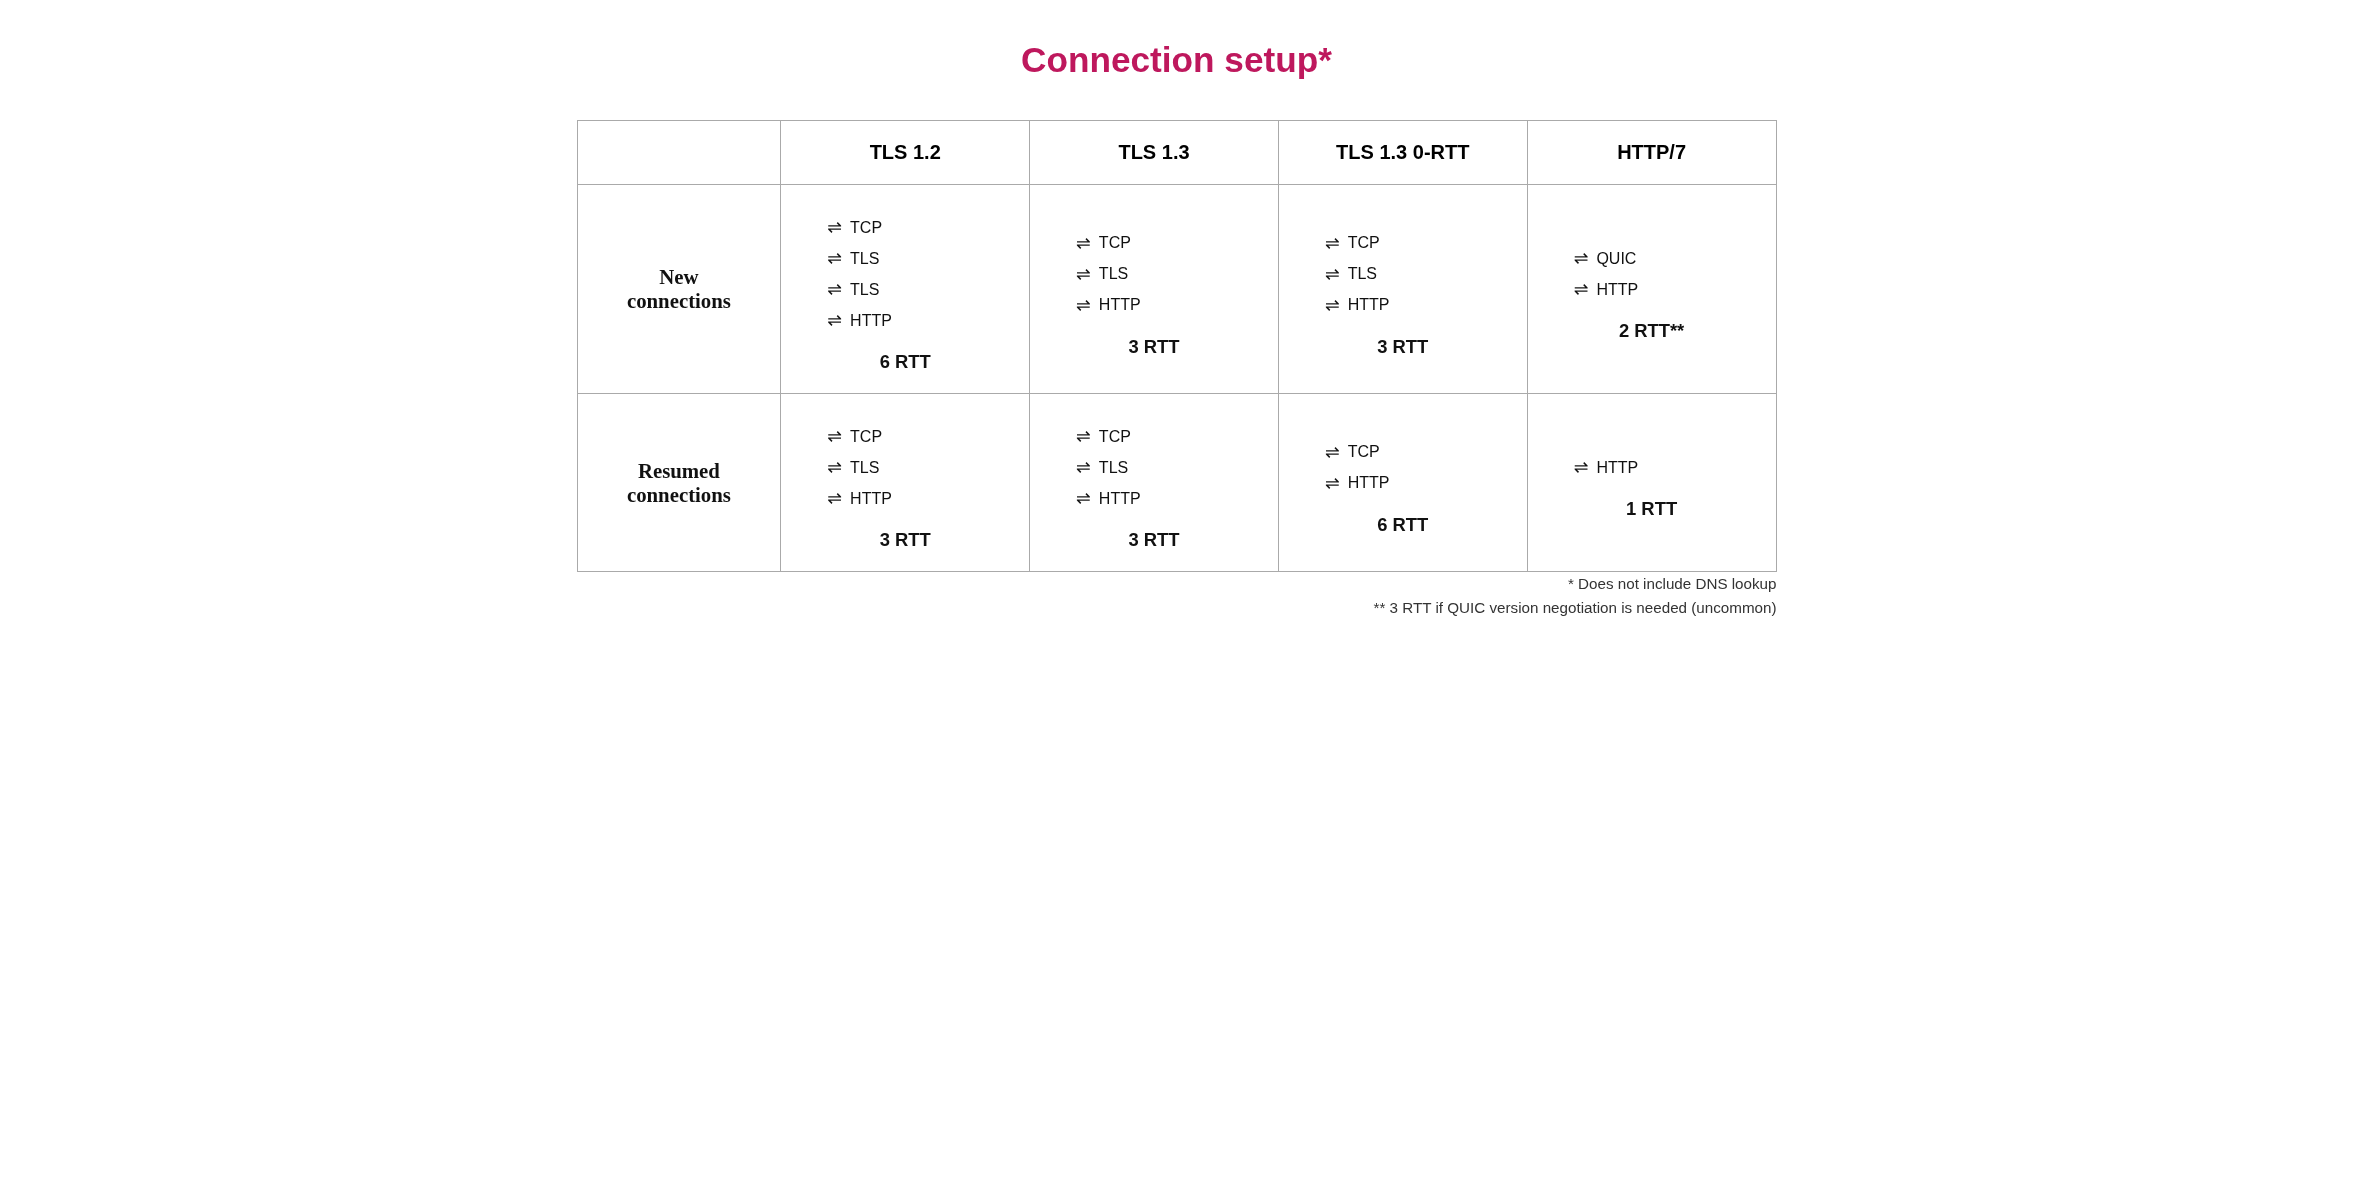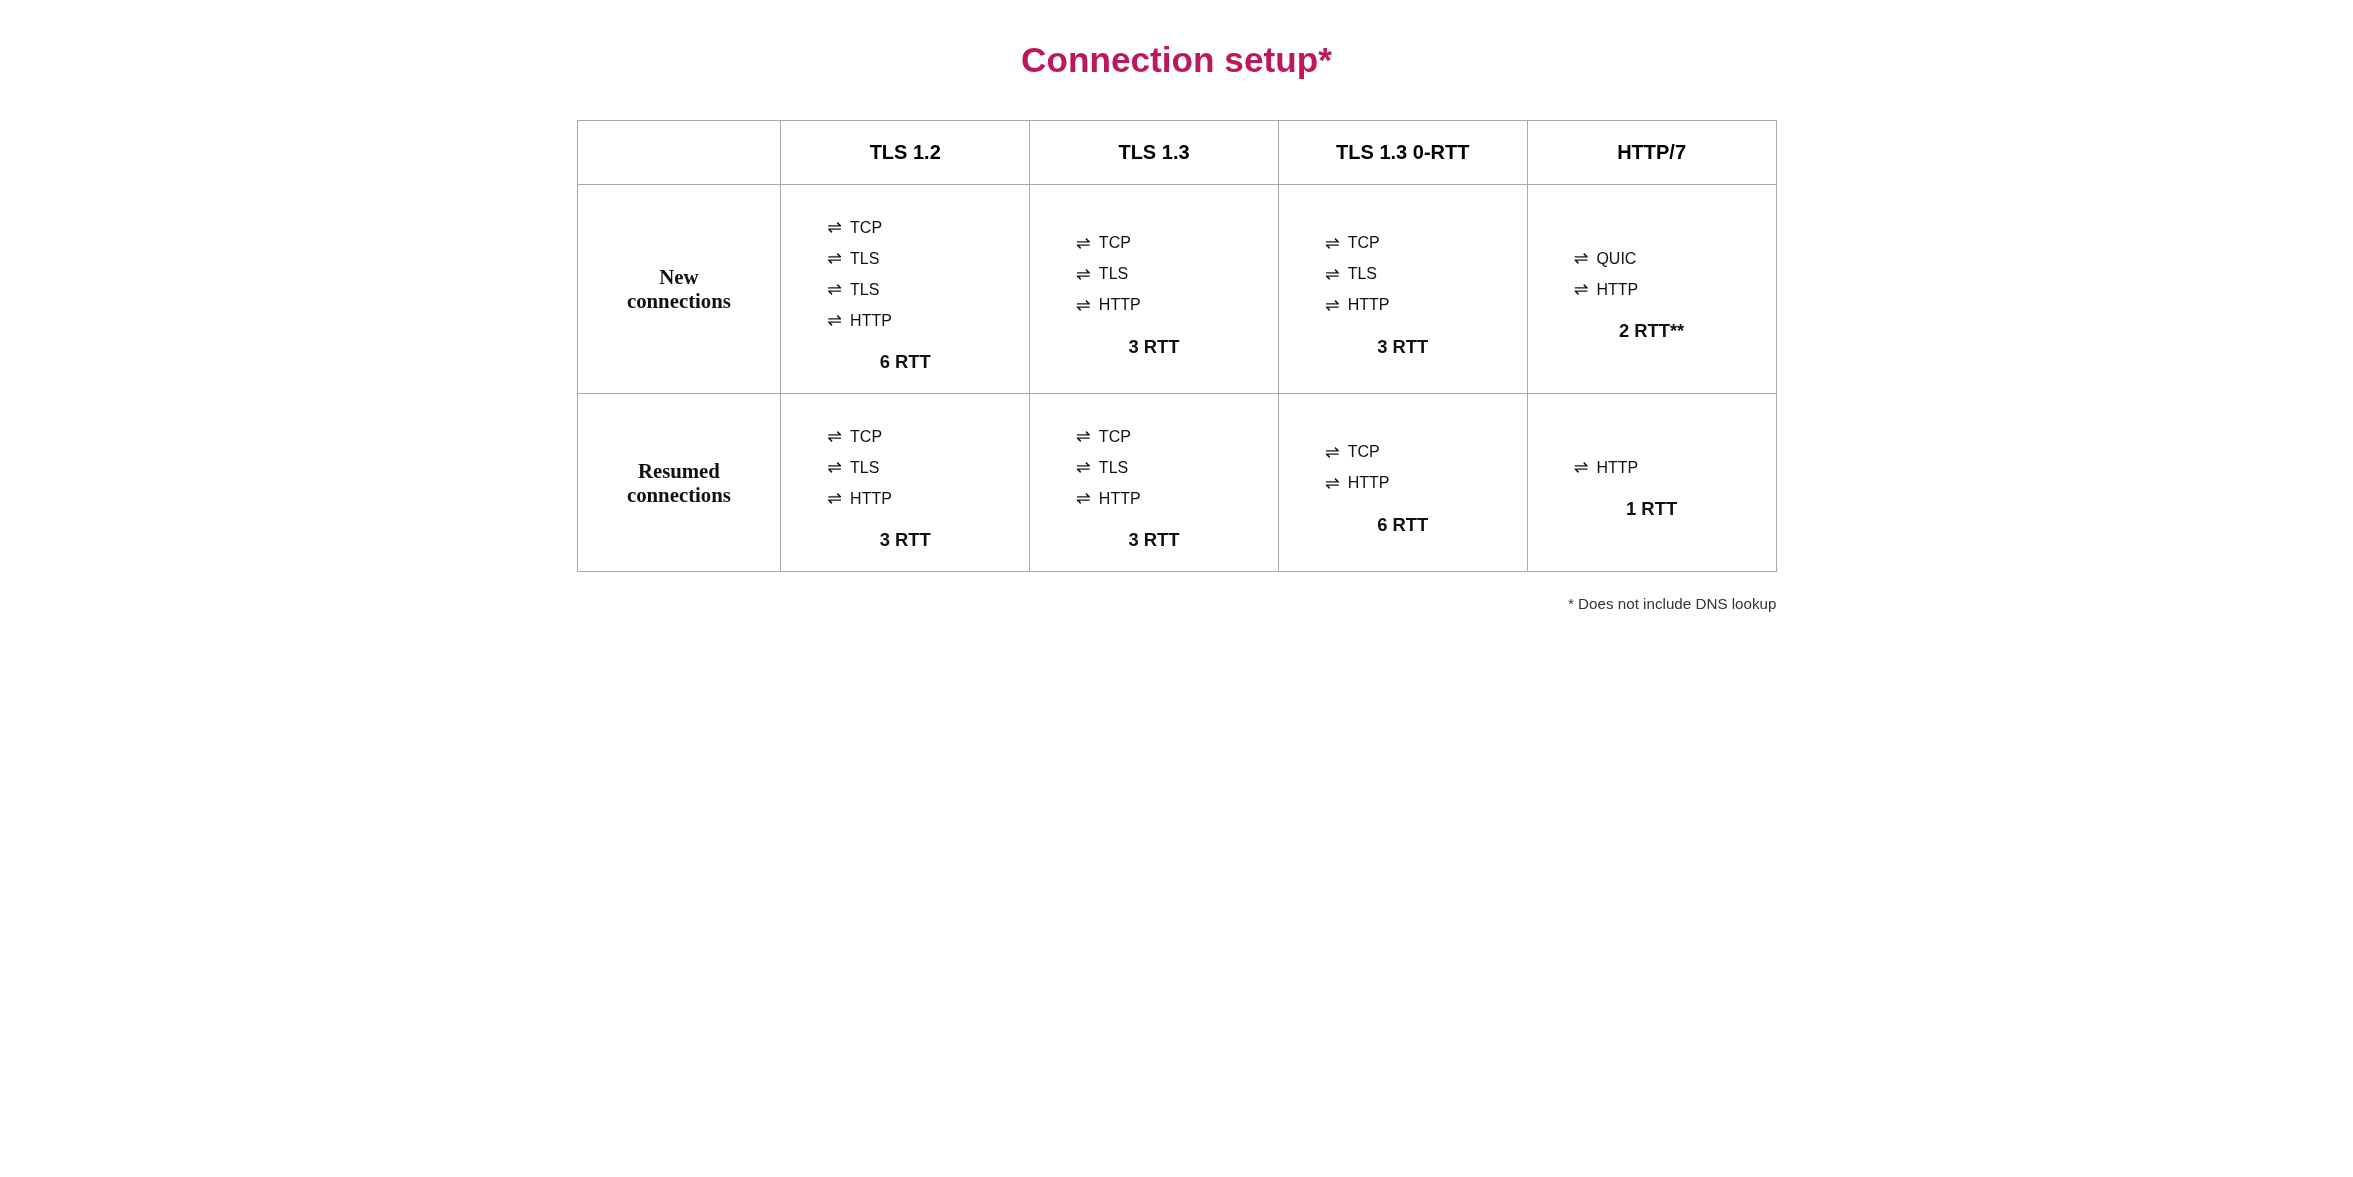--- a/index.html
+++ b/index.html
@@ -83,21 +83,20 @@
 
     .rtt-label {
       font-size: 1.15rem;
       font-weight: 900;
       color: #111;
       text-align: center;
       padding-top: 8px;
     }
 
     .footnotes {
-      margin-top: 20px;
       text-align: right;
       font-size: 0.95rem;
       color: #333;
       line-height: 1.6;
     }
 
     .empty-header {
       background: #fff;
     }
   </style>
@@ -246,14 +245,15 @@
               </div>
             </div>
             <div class="rtt-label">1 RTT</div>
           </td>
         </tr>
       </tbody>
   </table>
 
   <div class="footnotes">
     <div>* Does not include DNS lookup</div>
+    <div>** 3 RTT if QUIC version negotiation is needed (uncommon)</div>
   </div>
 </div>
 
 </body></html>

